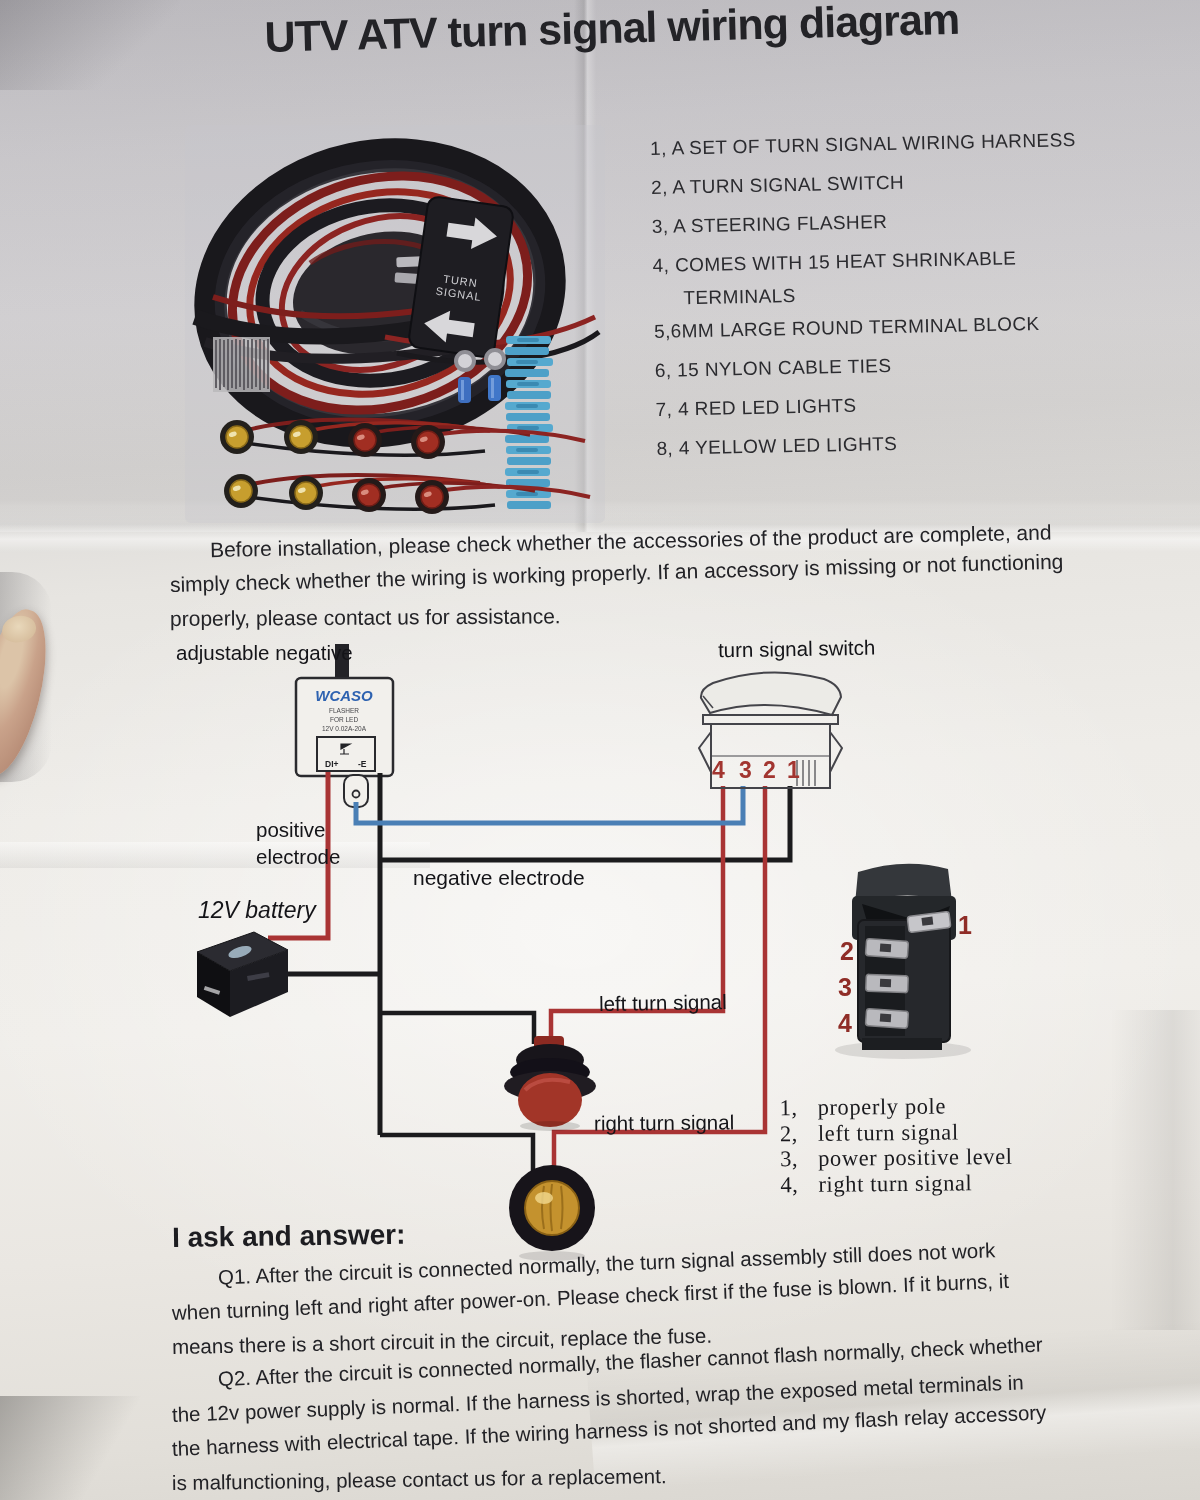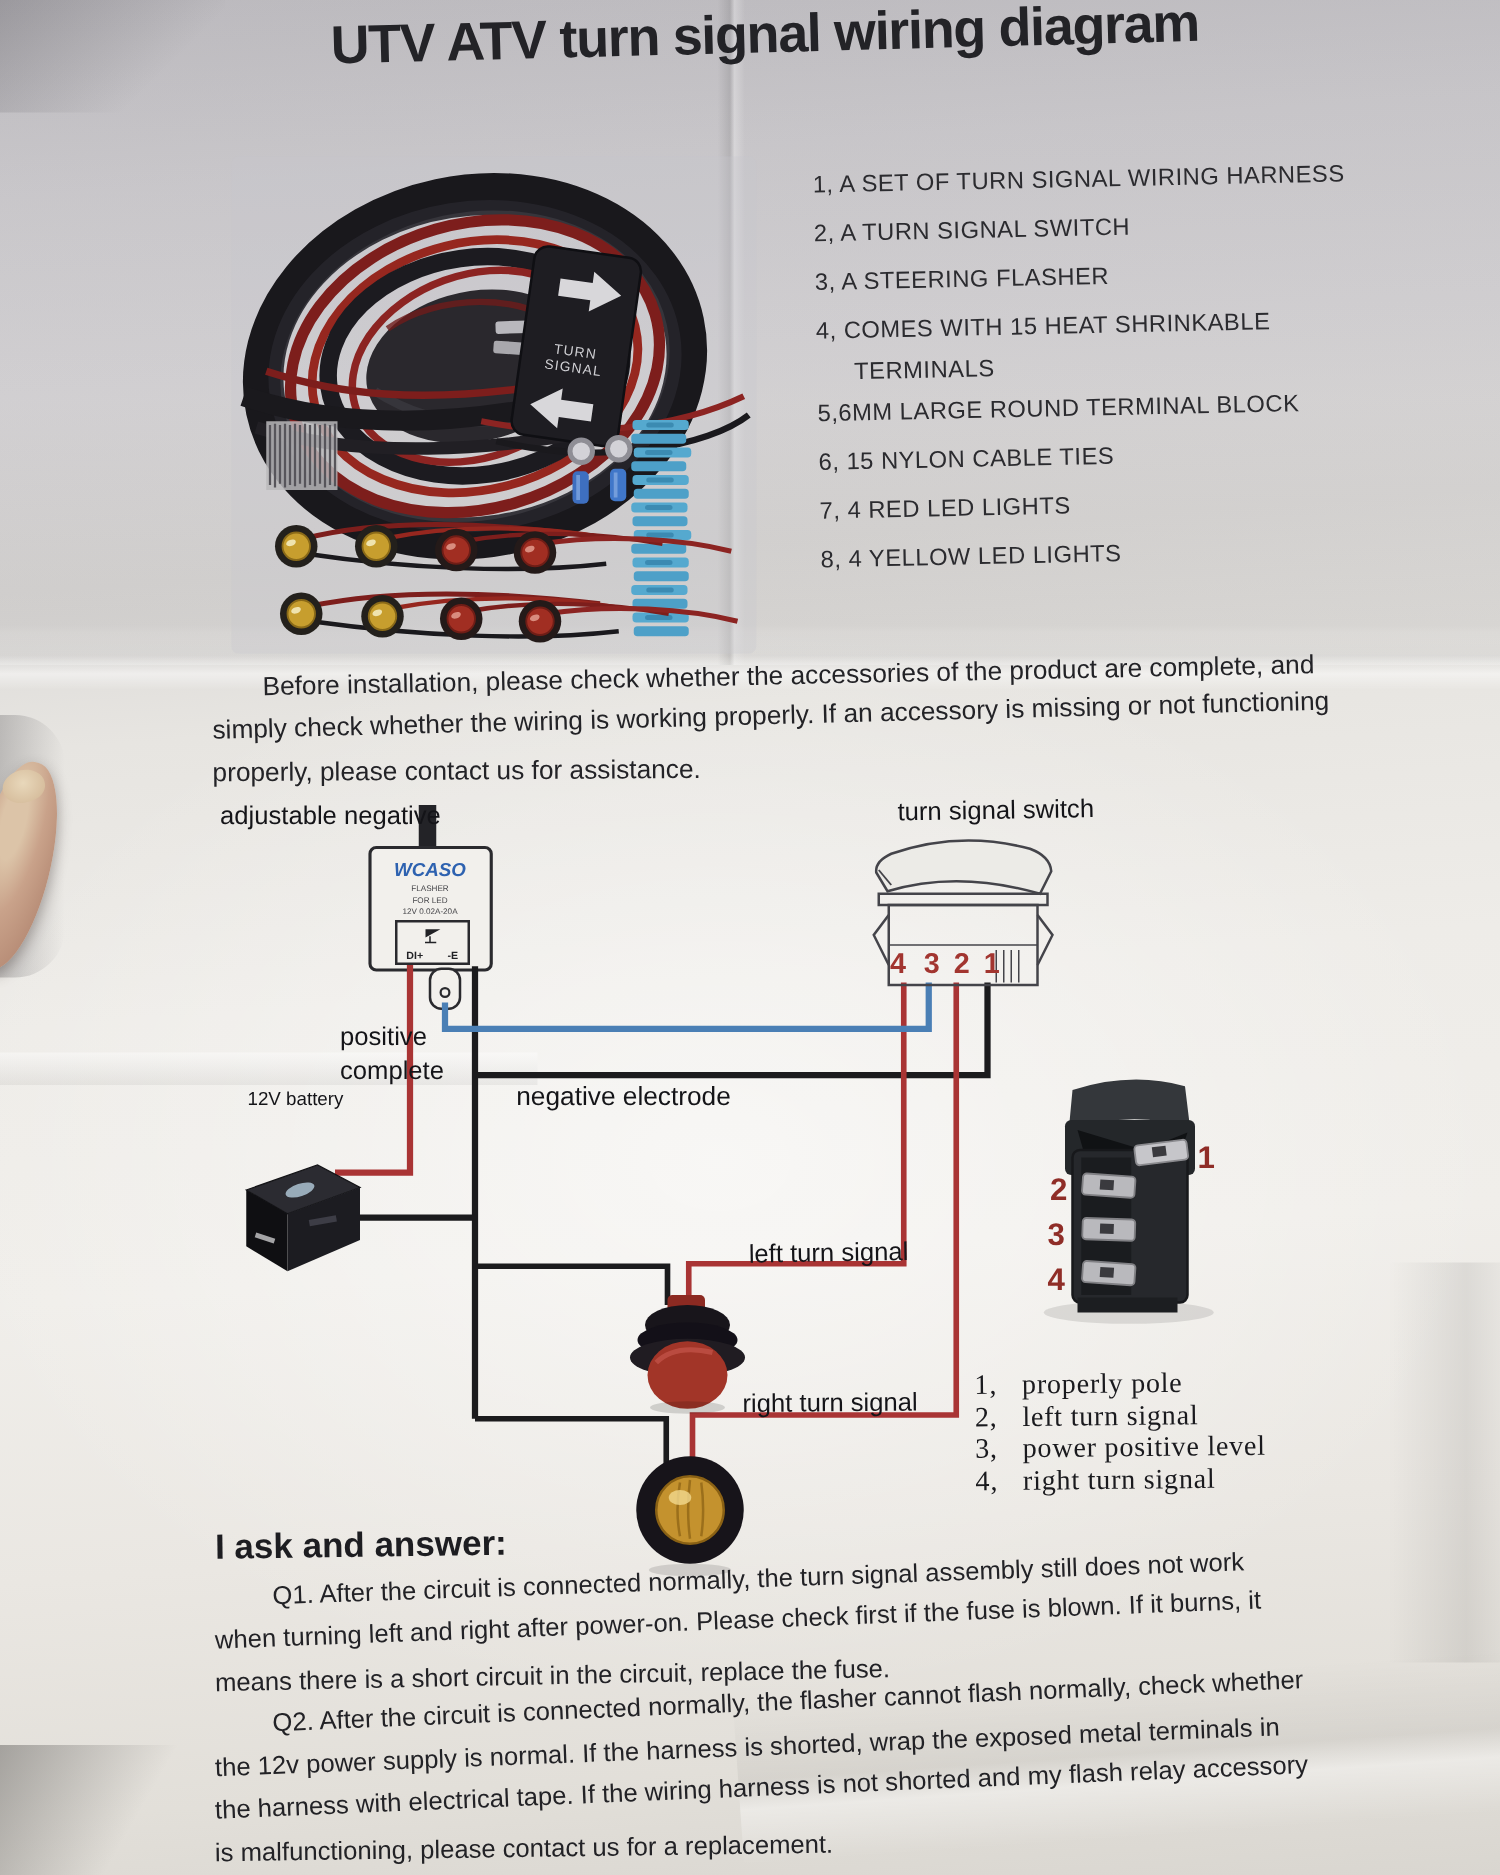--- a/index.html
+++ b/index.html
@@ -50,23 +50,23 @@
   .intro{left:170px;top:538px;width:960px;}
   .iline{font-size:21px;color:#232327;line-height:26px;margin-bottom:8px;white-space:nowrap;transform-origin:left center;}
   .iline.i1{text-indent:40px;transform:rotate(-1.2deg);}
   .iline.i2{transform:rotate(-1.5deg);}
   .iline.i3{transform:rotate(-0.4deg);}
 
   
   .dlabel{font-size:20.5px;color:#141418;white-space:nowrap;}
   .lab-flasher{left:176px;top:641px;}
   .lab-switch{left:718px;top:637px;transform:rotate(-1deg);}
-  .lab-positive{left:272px;top:816px;line-height:27px;}
+  .lab-positive{left:256px;top:816px;line-height:27px;}
   .lab-negative{left:400px;top:866px;font-size:21px;margin-left:13px;}
-  .lab-battery{left:198px;top:871px;font-size:15px;}
+  .lab-battery{left:198px;top:897px;font-size:23px;font-style:italic;}
   .lab-left{left:599px;top:991px;transform:rotate(-1deg);}
   .lab-right{left:594px;top:1111px;transform:rotate(-0.5deg);}
 
   
   .legend{left:780px;top:1094px;transform:rotate(-0.6deg);}
   .legend-row{display:flex;font-family:"Liberation Serif","DejaVu Serif",serif;font-size:22.5px;
     color:#1a1a1e;line-height:25.5px;letter-spacing:.6px;}
   .legend-num{width:38px;flex:0 0 38px;}
 
   
@@ -366,21 +366,21 @@
         <text x="838" y="412">4</text>
         <text x="958" y="314">1</text>
       </g>
     </g>
   </svg>
 
   <div class="abs dlabel lab-flasher">adjustable negative</div>
   <div class="abs dlabel lab-switch">turn signal switch</div>
   <div class="abs dlabel lab-positive">
     <div>positive</div>
-    <div>complete</div>
+    <div>electrode</div>
   </div>
   <div class="abs dlabel lab-negative">negative electrode</div>
   <div class="abs dlabel lab-battery">12V battery</div>
   <div class="abs dlabel lab-left">left turn signal</div>
   <div class="abs dlabel lab-right">right turn signal</div>
 
   <div class="abs legend">
     <div class="legend-row">
       <span class="legend-num">1,</span>
       <span>properly pole</span>

